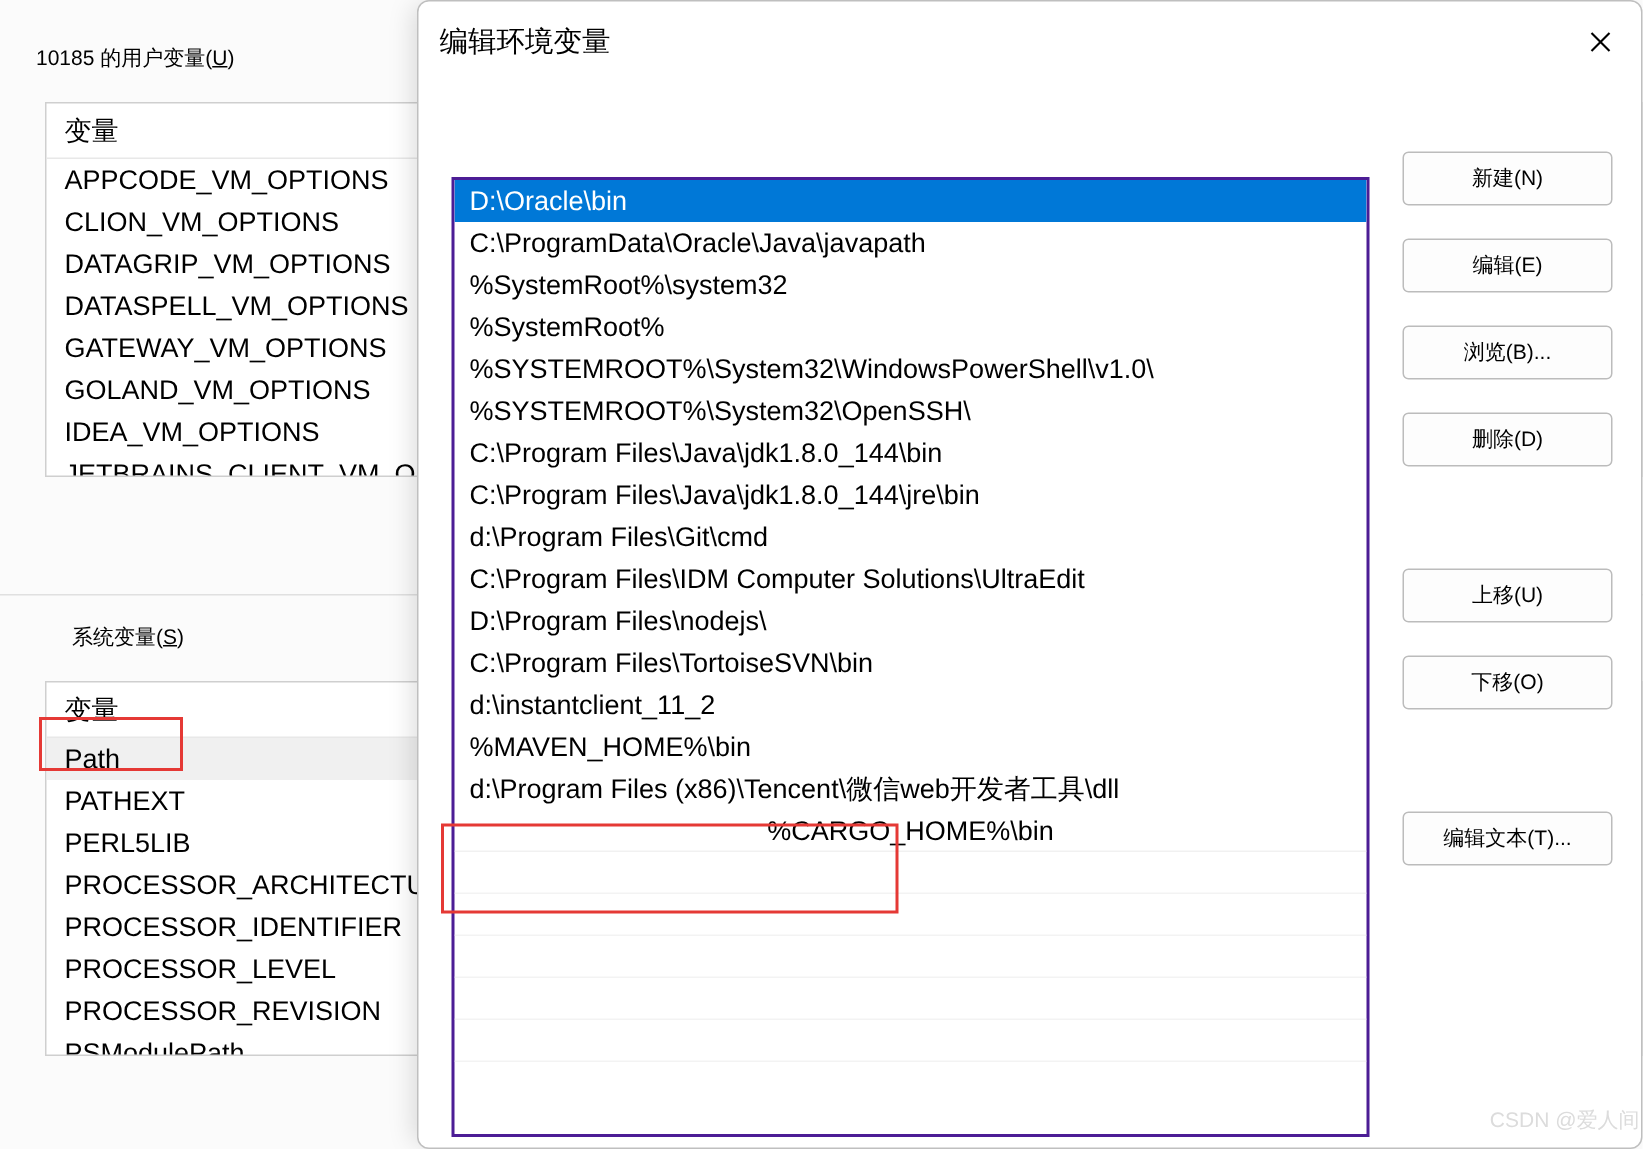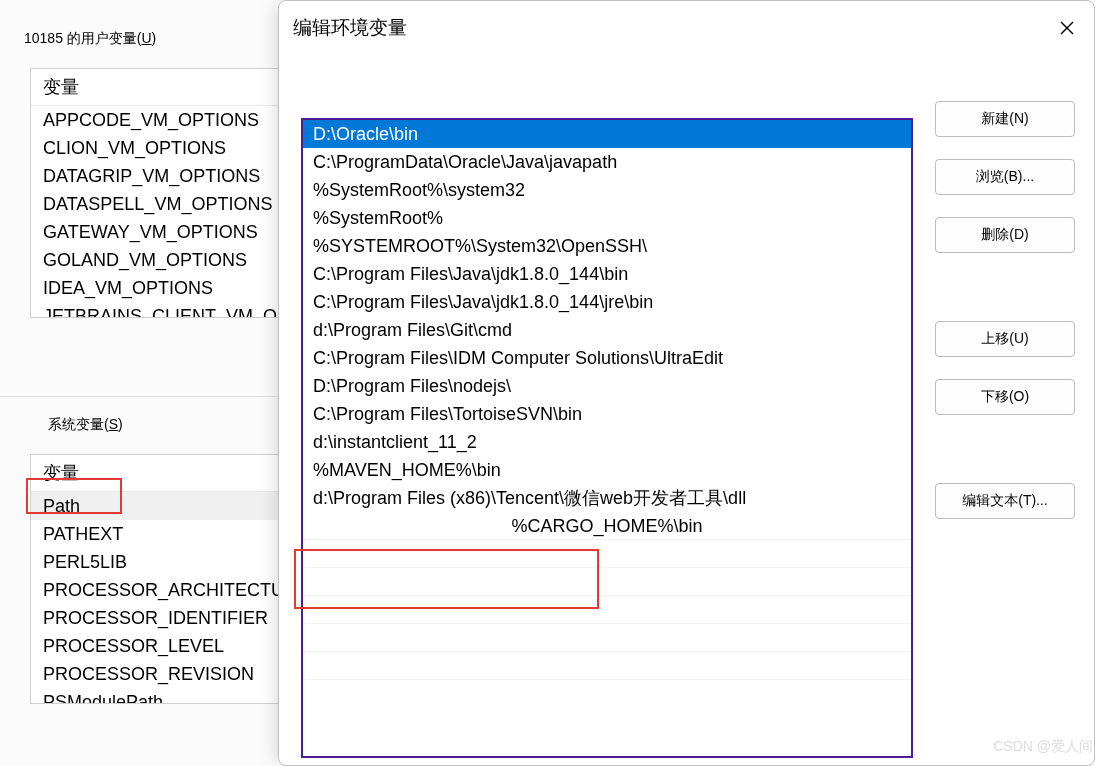--- a/index.html
+++ b/index.html
@@ -103,20 +103,21 @@
         <line x1="1" y1="1" x2="13" y2="13" stroke="#000" stroke-width="1.4"></line>
         <line x1="13" y1="1" x2="1" y2="13" stroke="#000" stroke-width="1.4"></line>
       </svg>
   </div>
 
   <div class="path-list">
     <div class="path-item sel">D:\Oracle\bin</div>
     <div class="path-item">C:\ProgramData\Oracle\Java\javapath</div>
     <div class="path-item">%SystemRoot%\system32</div>
     <div class="path-item">%SystemRoot%</div>
+    <div class="path-item">%SYSTEMROOT%\System32\WindowsPowerShell\v1.0\</div>
     <div class="path-item">%SYSTEMROOT%\System32\OpenSSH\</div>
     <div class="path-item">C:\Program Files\Java\jdk1.8.0_144\bin</div>
     <div class="path-item">C:\Program Files\Java\jdk1.8.0_144\jre\bin</div>
     <div class="path-item">d:\Program Files\Git\cmd</div>
     <div class="path-item">C:\Program Files\IDM Computer Solutions\UltraEdit</div>
     <div class="path-item">D:\Program Files\nodejs\</div>
     <div class="path-item">C:\Program Files\TortoiseSVN\bin</div>
     <div class="path-item">d:\instantclient_11_2</div>
     <div class="path-item">%MAVEN_HOME%\bin</div>
     <div class="path-item">d:\Program Files (x86)\Tencent\微信web开发者工具\dll</div>
@@ -125,20 +126,21 @@
     <div class="path-gridline"></div>
     <div class="path-gridline"></div>
     <div class="path-gridline"></div>
     <div class="path-gridline"></div>
   </div>
 
   <div class="red-box" style="left:15px; top:548px; width:305px; height:60px;"></div>
 
   <div class="dlg-buttons">
     <div class="dlg-btn">新建(N)</div>
+    <div class="dlg-btn">编辑(E)</div>
     <div class="dlg-btn">浏览(B)...</div>
     <div class="dlg-btn">删除(D)</div>
     <div class="dlg-btn gap">上移(U)</div>
     <div class="dlg-btn">下移(O)</div>
     <div class="dlg-btn gap">编辑文本(T)...</div>
   </div>
 </div>
 
 <div class="watermark">CSDN @爱人间</div>
 

